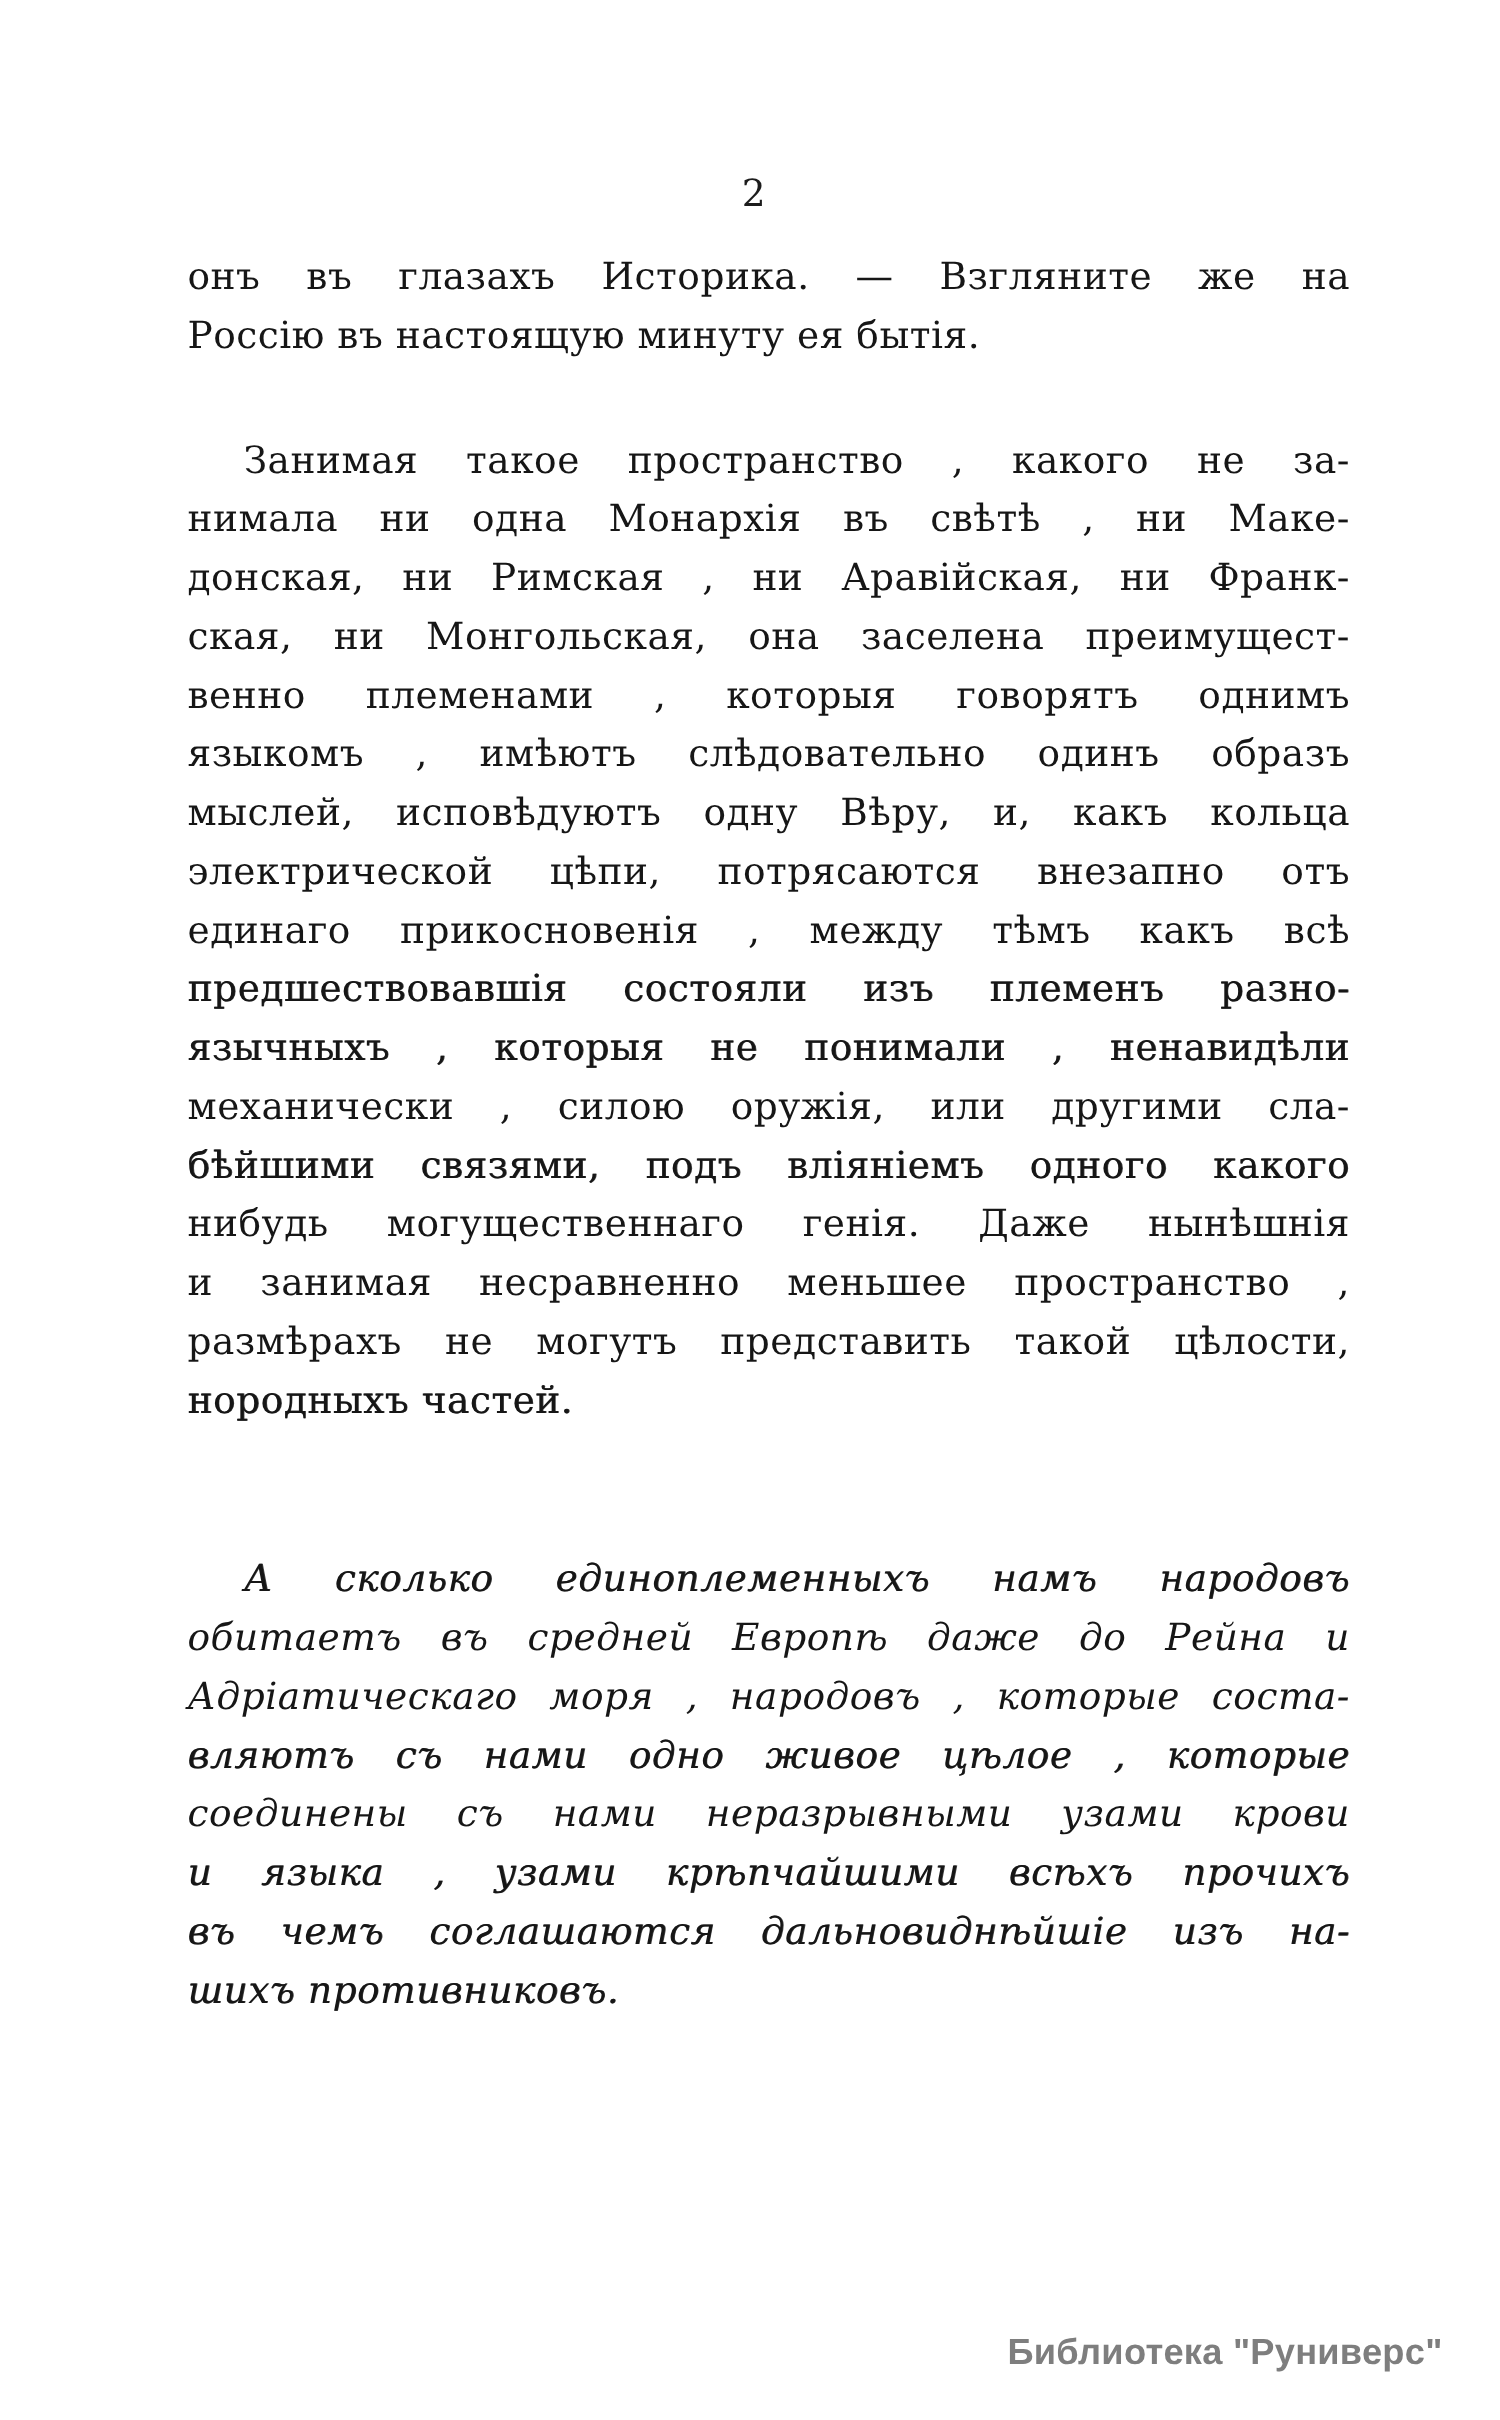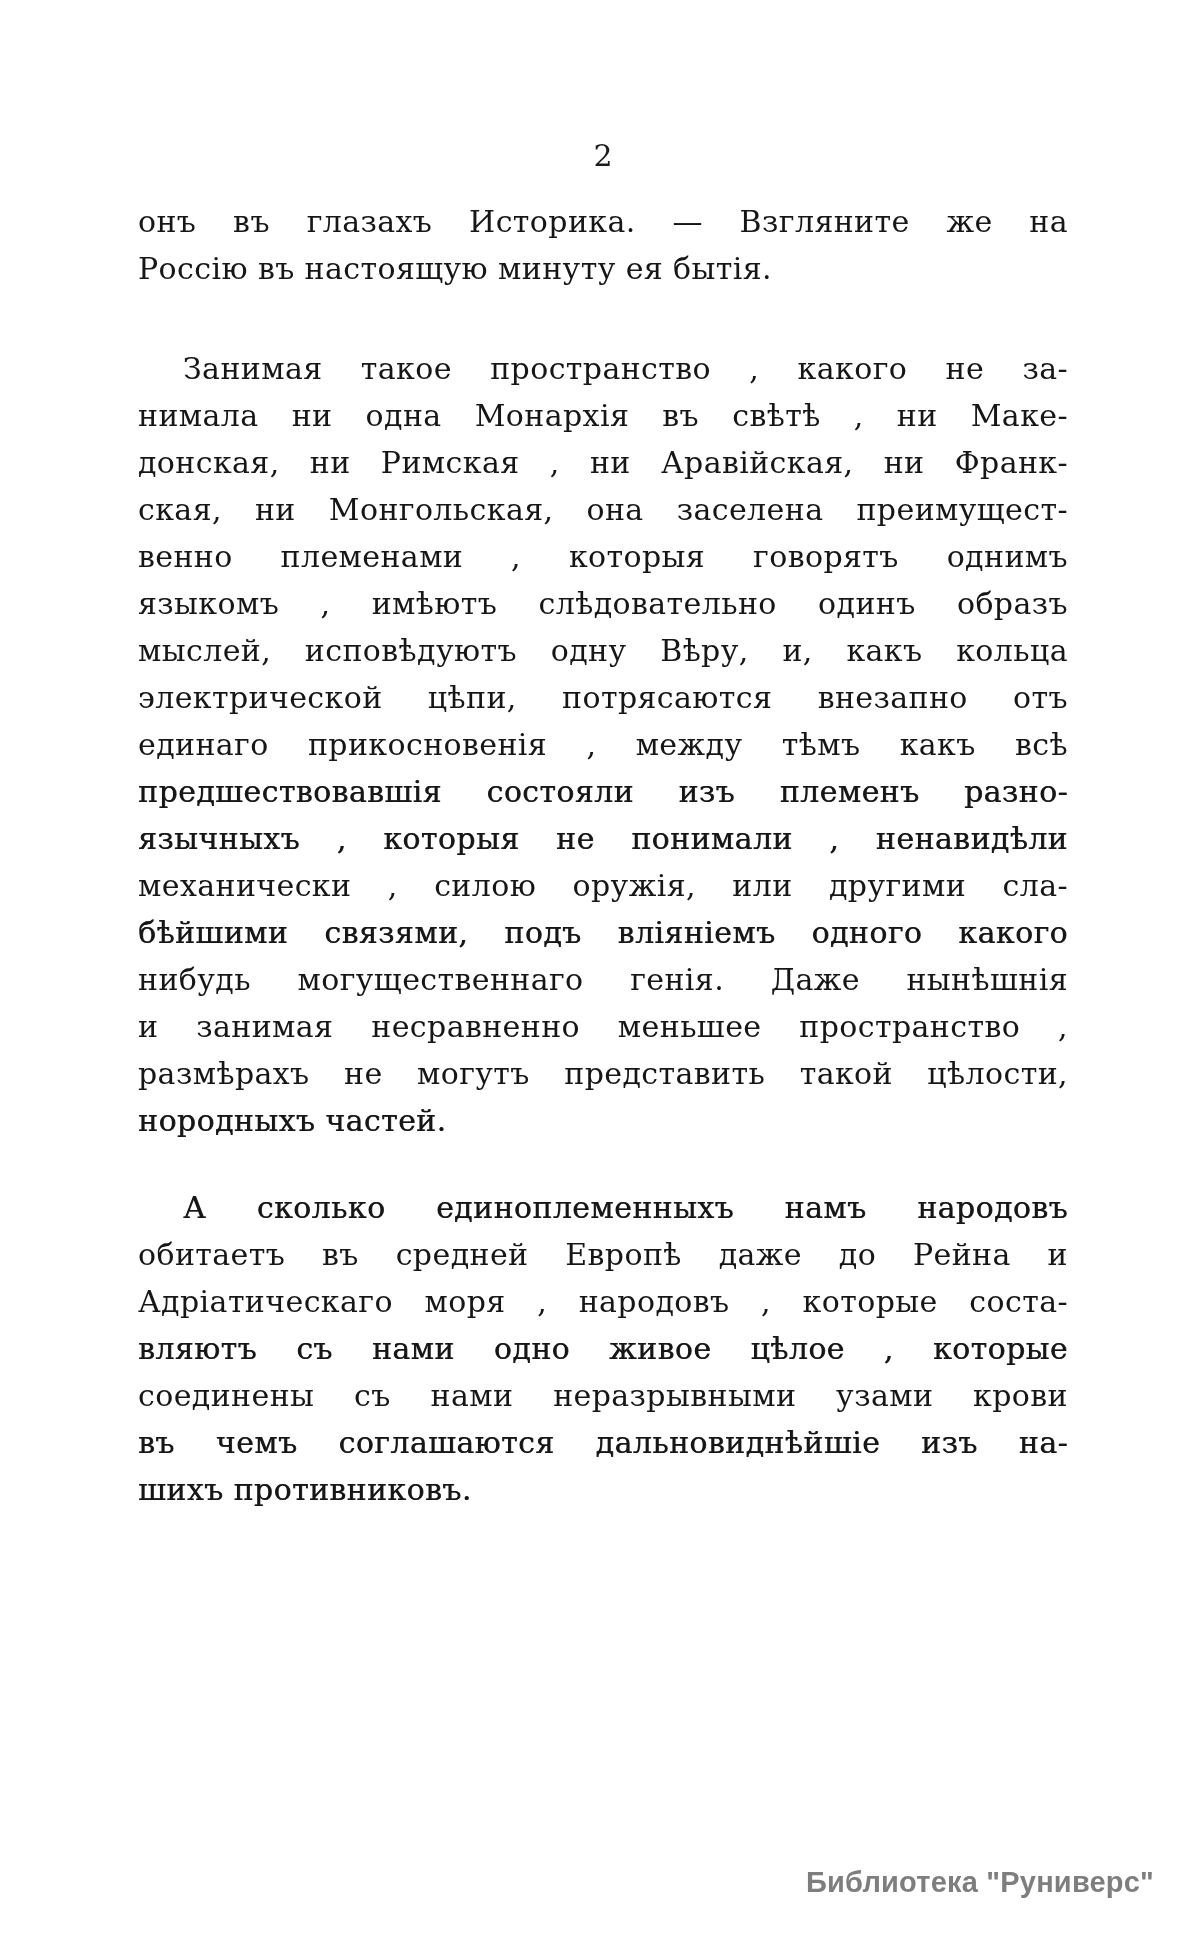--- a/index.html
+++ b/index.html
@@ -17,29 +17,29 @@
   }
   .page-number {
     position: absolute;
     top: 138px; left: 138px; width: 930px;
     text-align: center;
     font-size: 30px;
     color: #1c1c1c;
   }
   .content {
     position: absolute;
-    left: 138px; top: 198px; width: 930px;
+    left: 150px; top: 198px; width: 930px;
     font-size: 30px;
     line-height: 47px;
     letter-spacing: 0.4px;
     color: #161616;
   }
   .para { margin: 0; }
   .para.gap-a { margin-top: 53px; }
-  .para.gap-b { margin-top: 40px; }
+  .para.gap-b { margin-top: 96px; font-style: italic; }
   .line {
     text-align: justify;
     text-align-last: justify;
     text-justify: inter-word;
     min-height: 47px;
   }
   .line.indent { text-indent: 45px; }
   .line.lastline { text-align-last: left; }
   .line.heavy { text-shadow: 0.5px 0 0.4px rgba(10,10,10,0.75); }
   .watermark {
@@ -85,20 +85,21 @@
       <div class="line">размѣрахъ не могутъ представить такой цѣлости,</div>
       <div class="line heavy lastline">нородныхъ частей.</div>
     </div>
 
     <div class="para gap-b">
       <div class="line indent heavy">А сколько единоплеменныхъ намъ народовъ</div>
       <div class="line">обитаетъ въ средней Европѣ даже до Рейна и</div>
       <div class="line">Адріатическаго моря , народовъ , которые соста-</div>
       <div class="line heavy">вляютъ съ нами одно живое цѣлое , которые</div>
       <div class="line">соединены съ нами неразрывными узами крови</div>
+      <div class="line heavy">и языка , узами крѣпчайшими всѣхъ прочихъ</div>
       <div class="line heavy">въ чемъ соглашаются дальновиднѣйшіе изъ на-</div>
       <div class="line heavy lastline">шихъ противниковъ.</div>
     </div>
 
   </div>
 
   <div class="watermark">Библиотека "Руниверс"</div>
 
 </div>
 

